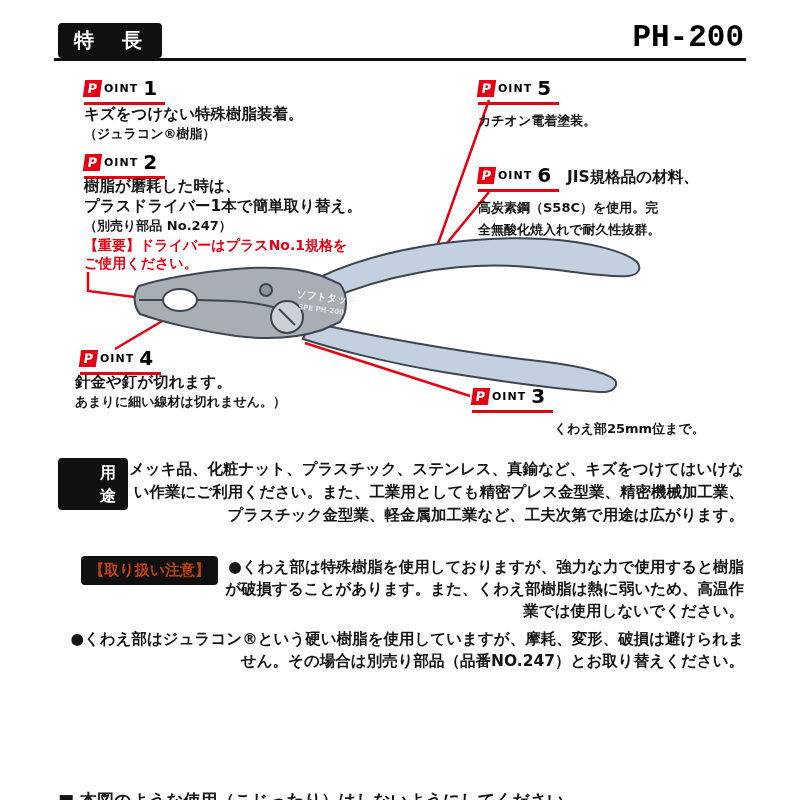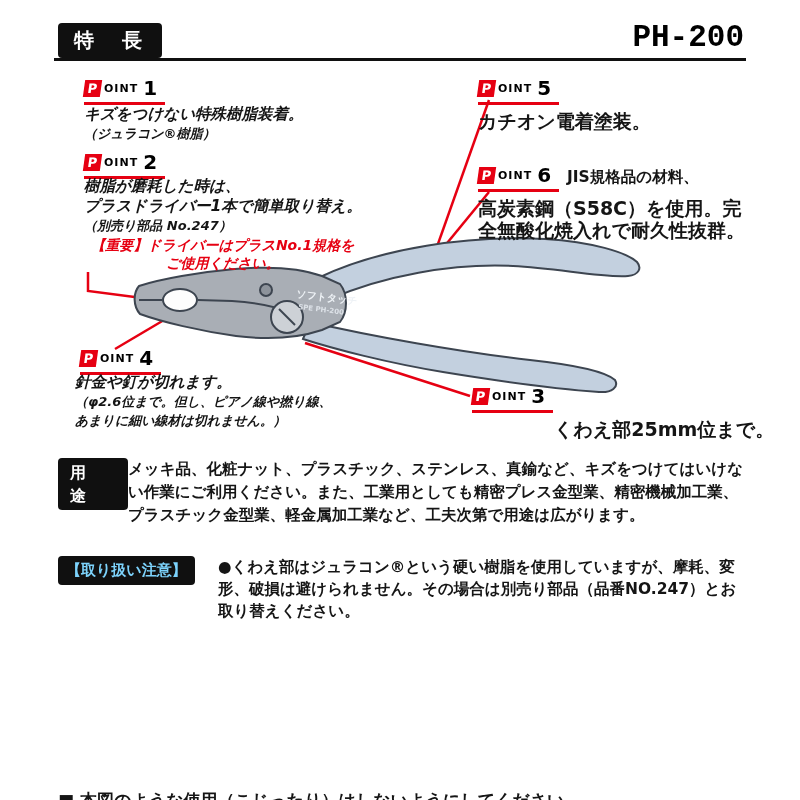--- a/index.html
+++ b/index.html
@@ -19,35 +19,35 @@
 
   
   .ptl{display:inline-flex;align-items:center;gap:3px;
     border-bottom:3px solid #e60012;padding:0 8px 2px 0;background:transparent;}
   .ptl .pt-p{width:17px;height:17px;background:#e60012;color:#fff;font-size:13px;
     display:flex;align-items:center;justify-content:center;transform:skewX(-8deg);}
   .ptl .pt-oint{font-size:11px;letter-spacing:1px;color:#000;}
   .ptl .pt-num{font-size:20px;margin-left:2px;color:#000;}
   .abs{position:absolute;}
 
-  .txt{position:absolute;font-size:15.5px;line-height:20px;font-style:italic;}
+  .txt{position:absolute;font-size:15.5px;line-height:20px;}
   .txt div{white-space:nowrap;}
   .small{font-size:13px;}
-  .warn{color:#e60012;font-size:14px;line-height:18px;text-align:center;}
+  .warn{color:#e60012;font-size:14px;line-height:18px;}
   .pt-row{display:flex;align-items:center;gap:8px;margin-bottom:5px;}
   .pt-row .first-line{font-size:15.5px;}
-  .cont-line{font-size:19px;line-height:22px;white-space:nowrap;}
+  .cont-line{font-size:13px;line-height:22px;white-space:nowrap;}
 
   
-  .sect{position:absolute;left:58px;width:686px;font-size:15.5px;line-height:23px;text-align:left;}
+  .sect{position:absolute;left:58px;width:686px;font-size:15.5px;line-height:23px;text-align:right;}
   .blk-float{float:left;width:70px;height:48px;}
   .blk-float-wide{float:left;width:160px;height:46px;}
   .blk-label{display:inline-block;background:#101010;color:#fff;border-radius:4px;
     padding:3px 12px;font-size:16px;}
-  .blk-label-wide{display:inline-block;background:#101010;color:#7dd3fc;border-radius:4px;
+  .blk-label-wide{display:inline-block;background:#101010;color:#c2410c;border-radius:4px;
     padding:3px 8px;font-size:15px;}
   .c-item{margin:0 0 6px 0;line-height:22px;}
   .footer-line{position:absolute;left:58px;top:789px;font-size:17px;white-space:nowrap;}
 </style>
 </head>
 <body>
 
 <div class="page">
 
   <svg class="art" viewBox="0 0 800 800">
@@ -140,21 +140,20 @@
       <div class="cont-line">全無酸化焼入れで耐久性抜群。</div>
     </div>
 
     <div class="ptl abs" style="left:80px;top:346px">
       <span class="pt-p">P</span>
       <span class="pt-oint">OINT</span>
       <span class="pt-num">4</span>
     </div>
     <div class="txt" style="left:75px;top:372px">
       <div>針金や釘が切れます。</div>
-      <div class="small" style="line-height:19px">（φ2.6位まで。但し、ピアノ線や撚り線、</div>
       <div class="small" style="line-height:19px">あまりに細い線材は切れません。）</div>
     </div>
 
     <div class="abs" style="left:472px;top:384px">
       <div class="pt-row">
         <span class="ptl">
           <span class="pt-p">P</span>
           <span class="pt-oint">OINT</span>
           <span class="pt-num">3</span>
         </span>
@@ -166,19 +165,20 @@
       <span class="blk-float">
         <span class="blk-label">用　途</span>
       </span>
       <span>メッキ品、化粧ナット、プラスチック、ステンレス、真鍮など、キズをつけてはいけない作業にご利用ください。また、工業用としても精密プレス金型業、精密機械加工業、プラスチック金型業、軽金属加工業など、工夫次第で用途は広がります。</span>
     </div>
 
     <div class="sect" style="top:556px">
       <span class="blk-float-wide">
         <span class="blk-label-wide">【取り扱い注意】</span>
       </span>
+      <p class="c-item">●くわえ部は特殊樹脂を使用しておりますが、強力な力で使用すると樹脂が破損することがあります。また、くわえ部樹脂は熱に弱いため、高温作業では使用しないでください。</p>
       <p class="c-item">●くわえ部はジュラコン®という硬い樹脂を使用していますが、摩耗、変形、破損は避けられません。その場合は別売り部品（品番NO.247）とお取り替えください。</p>
     </div>
 
     <div class="footer-line">■ 本図のような使用（こじったり）はしないようにしてください。</div>
 
   </div>
 </div>
 
 </body></html>

